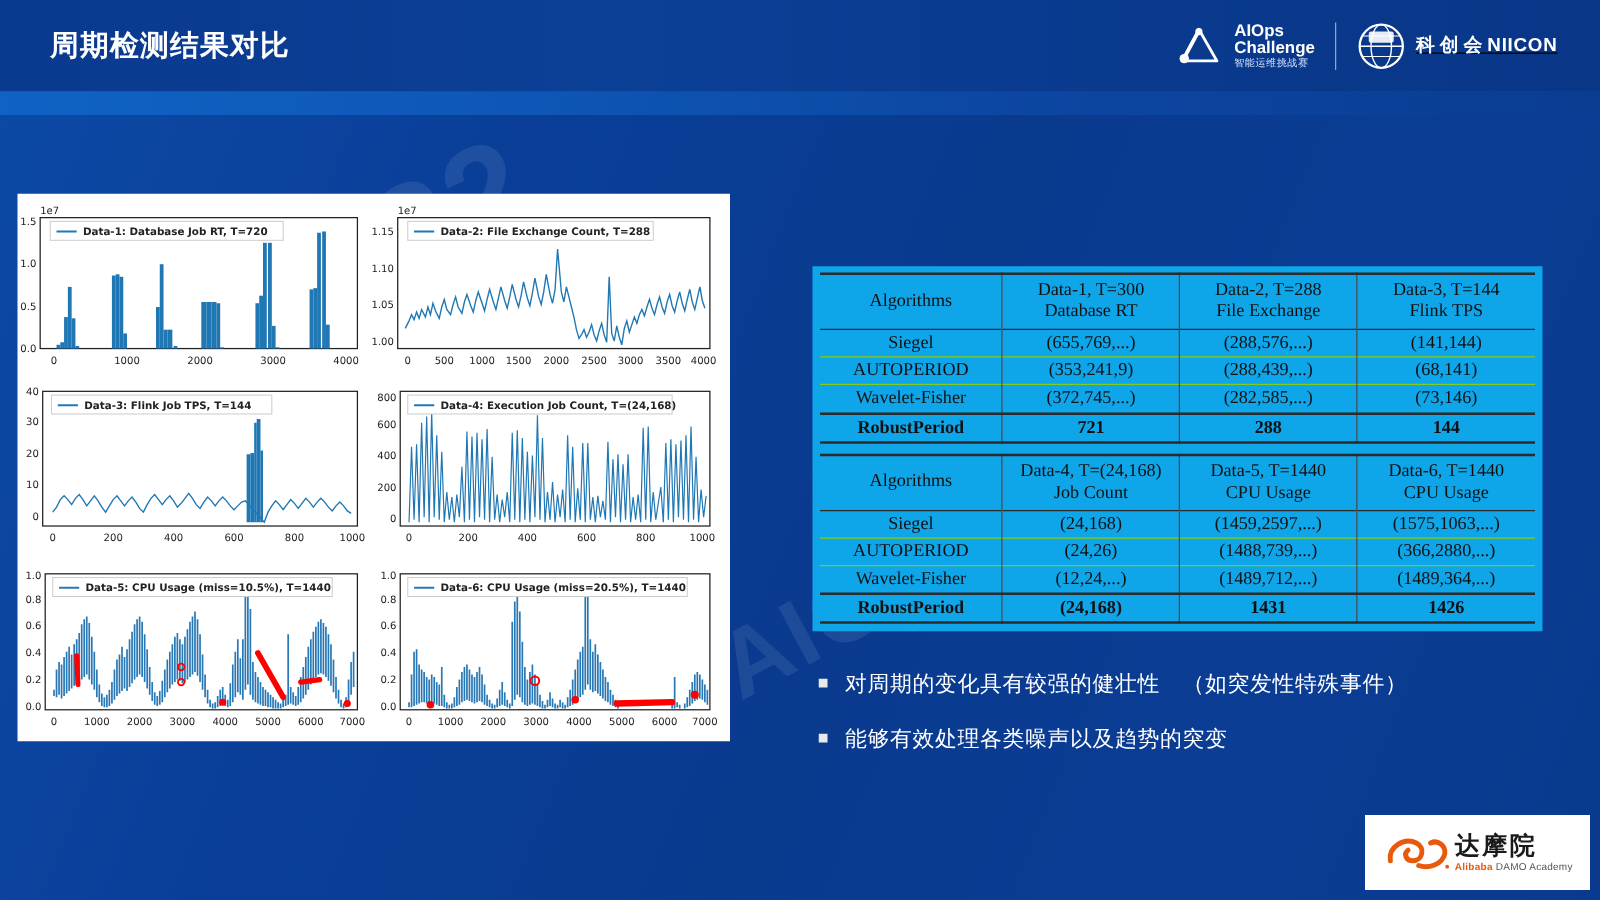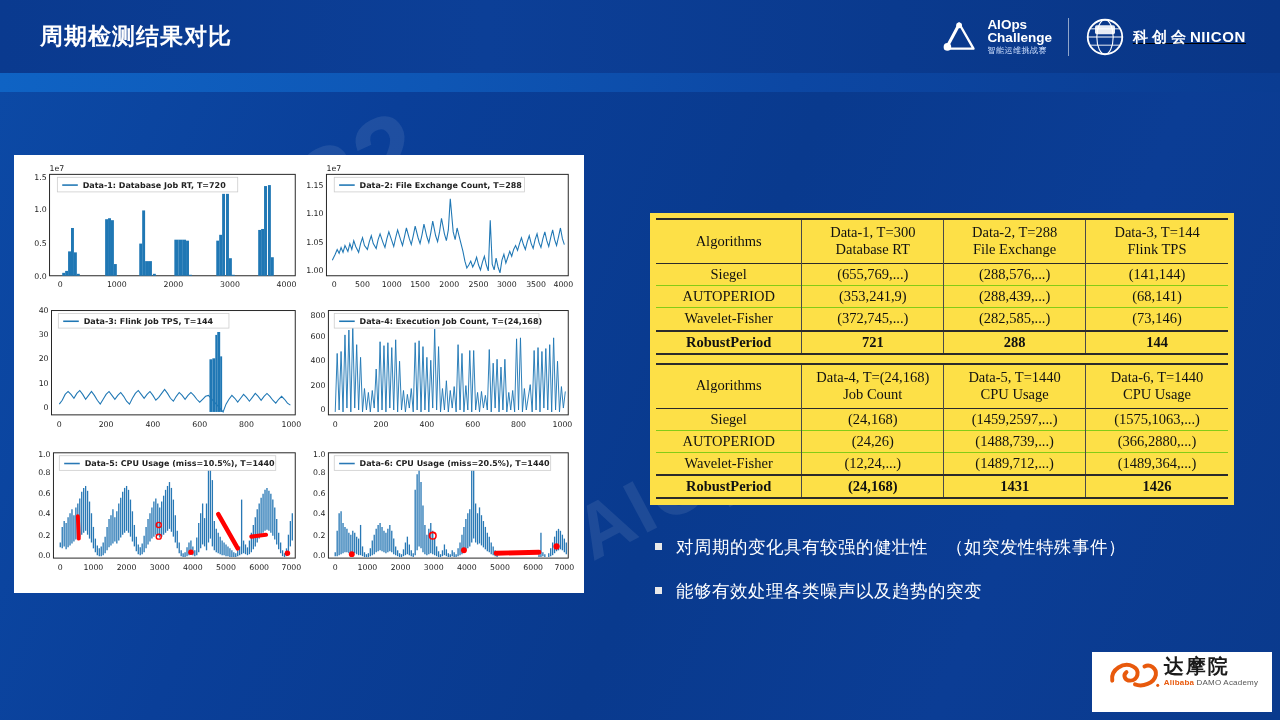--- a/index.html
+++ b/index.html
@@ -62,29 +62,29 @@
   .header-strip {
     position: absolute; left: 0; top: 73px; width: 1280px; height: 19px;
     background: linear-gradient(90deg, #0f63c4 0%, #0e56b5 34%, #0c47a3 62%, #0a3c92 100%);
   }
 
   
   .charts-panel {
     position: absolute; left: 14px; top: 155px; width: 570px; height: 438px;
     background: #ffffff;
     display: grid; grid-template-columns: 1fr 1fr; grid-template-rows: 1fr 1fr 1fr;
-    padding: 4px 6px 4px 18px;
+    padding: 4px 6px 4px 0;
   }
   .chart-cell { position: relative; }
   .chart-svg { display: block; width: 100%; height: 100%; }
 
   
   .results-table-wrap {
     position: absolute; left: 650px; top: 213px; width: 584px;
-    background: #fde047;
+    background: #0ea5e9;
     padding: 5px 6px 6px 6px;
   }
   table.rt {
     width: 100%; border-collapse: collapse;
     font-family: "Liberation Serif", serif;
     color: #111;
   }
   table.rt td, table.rt th {
     text-align: center; vertical-align: middle;
     padding: 2px 4px;
@@ -114,21 +114,21 @@
   .bullet-mark {
     width: 7px; height: 7px; background: #e9e9e9; flex: 0 0 auto;
     position: relative; top: -3px;
   }
   .bullet-text { font-size: 17.5px; letter-spacing: .5px; }
 
   
   .damo-logo {
     position: absolute; right: 8px; bottom: 8px;
     width: 180px; height: 60px; background: #ffffff;
-    display: flex; justify-content: center; gap: 0;
+    display: flex; align-items: center; justify-content: center; gap: 0;
     padding: 4px 3px;
   }
   .damo-mark { width: 58px; height: 36px; }
   .damo-words { display: flex; flex-direction: column; line-height: 1; }
   .damo-cn { color: #1a1a1a; font-size: 20px; font-weight: 700; letter-spacing: 2px; }
   .damo-en { margin-top: 3px; font-size: 8px; letter-spacing: .2px; }
   .damo-en .ali { color: #e8590c; font-weight: 700; }
   .damo-en .aca { color: #555; }
 </style>
 </head>

